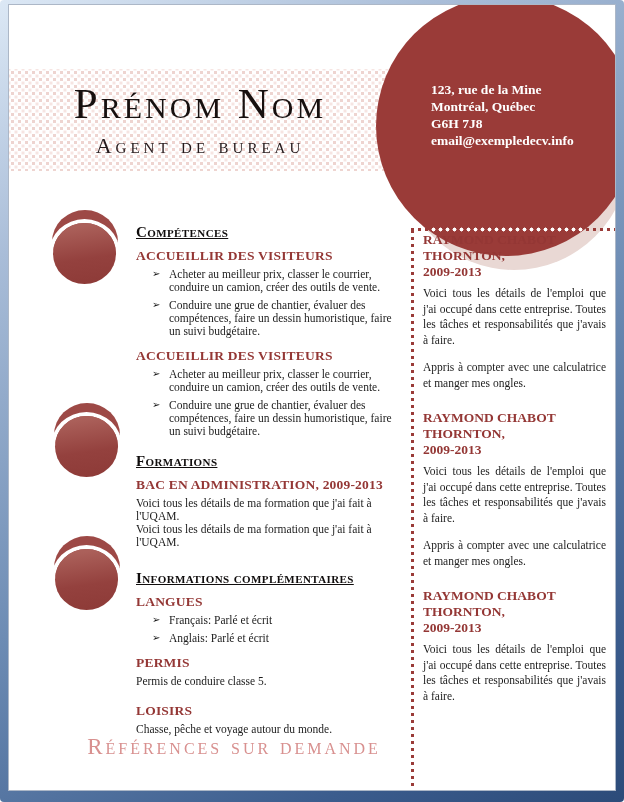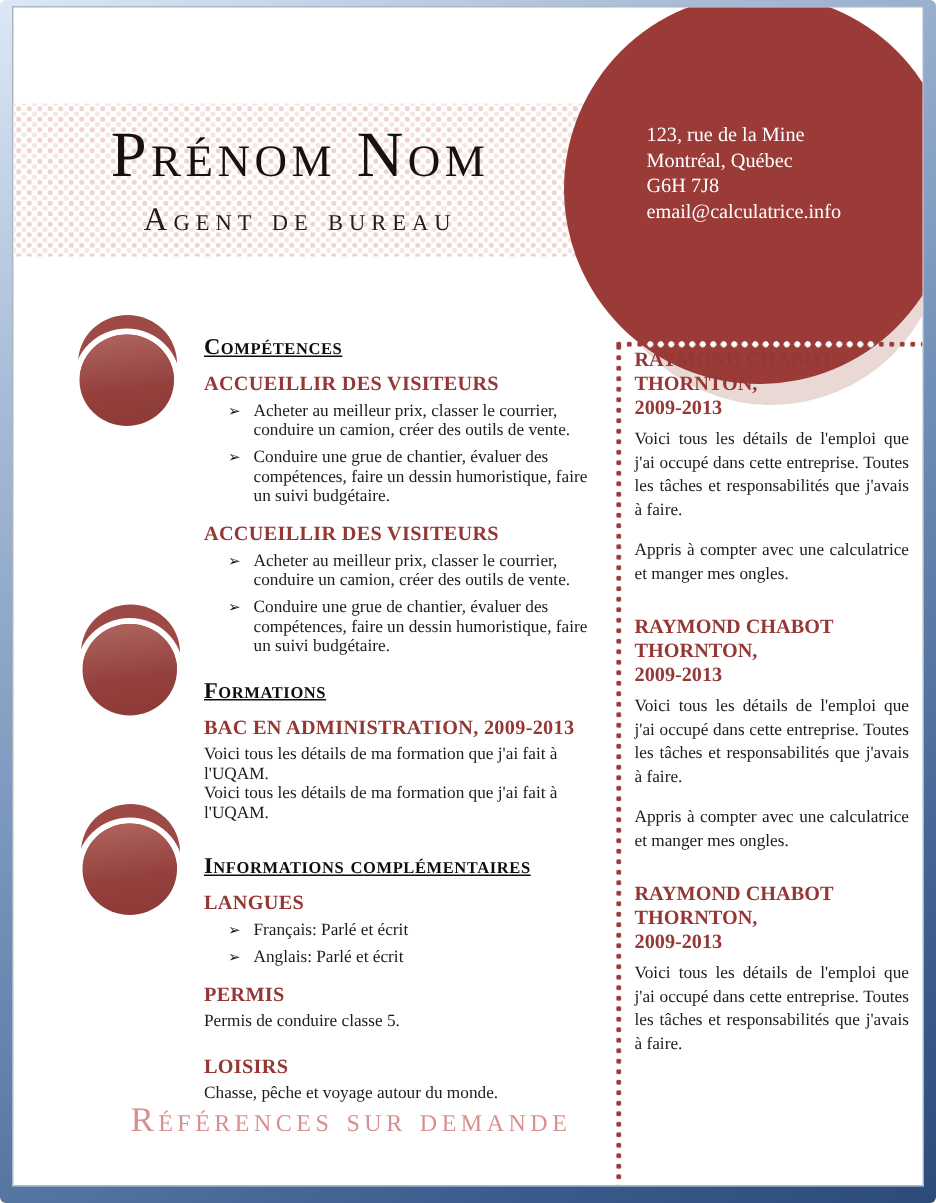--- a/index.html
+++ b/index.html
@@ -38,21 +38,21 @@
   .pale-circle {
     position:absolute; left:390px; top:35px; width:230px; height:230px;
     border-radius:50%; background:#e9d8d4; z-index:2;
   }
   .big-circle {
     position:absolute; left:367px; top:-9px; width:260px; height:260px;
     border-radius:50%; background:#9a3b38; z-index:3;
   }
   .contact {
     position:absolute; left:422px; top:76px; z-index:4;
-    color:#ffffff; font-weight:normal; font-size:13.5px; line-height:17px;
+    color:#ffffff; font-weight:bold; font-size:13.5px; line-height:17px;
   }
   
   .deco { position:absolute; width:80px; height:80px; z-index:2; }
   .deco .back {
     position:absolute; left:5px; top:0; width:66px; height:64px;
     border-radius:50%; background:#9d4946;
   }
   .deco .front {
     position:absolute; left:6px; top:13px; width:63px; height:61px; border-radius:50%;
     background:linear-gradient(172deg,#ab605a 10%,#94413e 58%,#8d3a37 100%);
@@ -123,21 +123,21 @@
     <div class="pale-circle"></div>
     <div class="big-circle"></div>
     <div class="titlewrap">
       <div class="name">Prénom Nom</div>
       <div class="job">Agent de bureau</div>
     </div>
     <div class="contact">
       <div>123, rue de la Mine</div>
       <div>Montréal, Québec</div>
       <div>G6H 7J8</div>
-      <div>email@calculatrice.info</div>
+      <div>email@exempledecv.info</div>
     </div>
 
     <div class="deco deco1">
       <div class="back"></div>
       <div class="front"></div>
     </div>
     <div class="deco deco2">
       <div class="back"></div>
       <div class="front"></div>
     </div>

